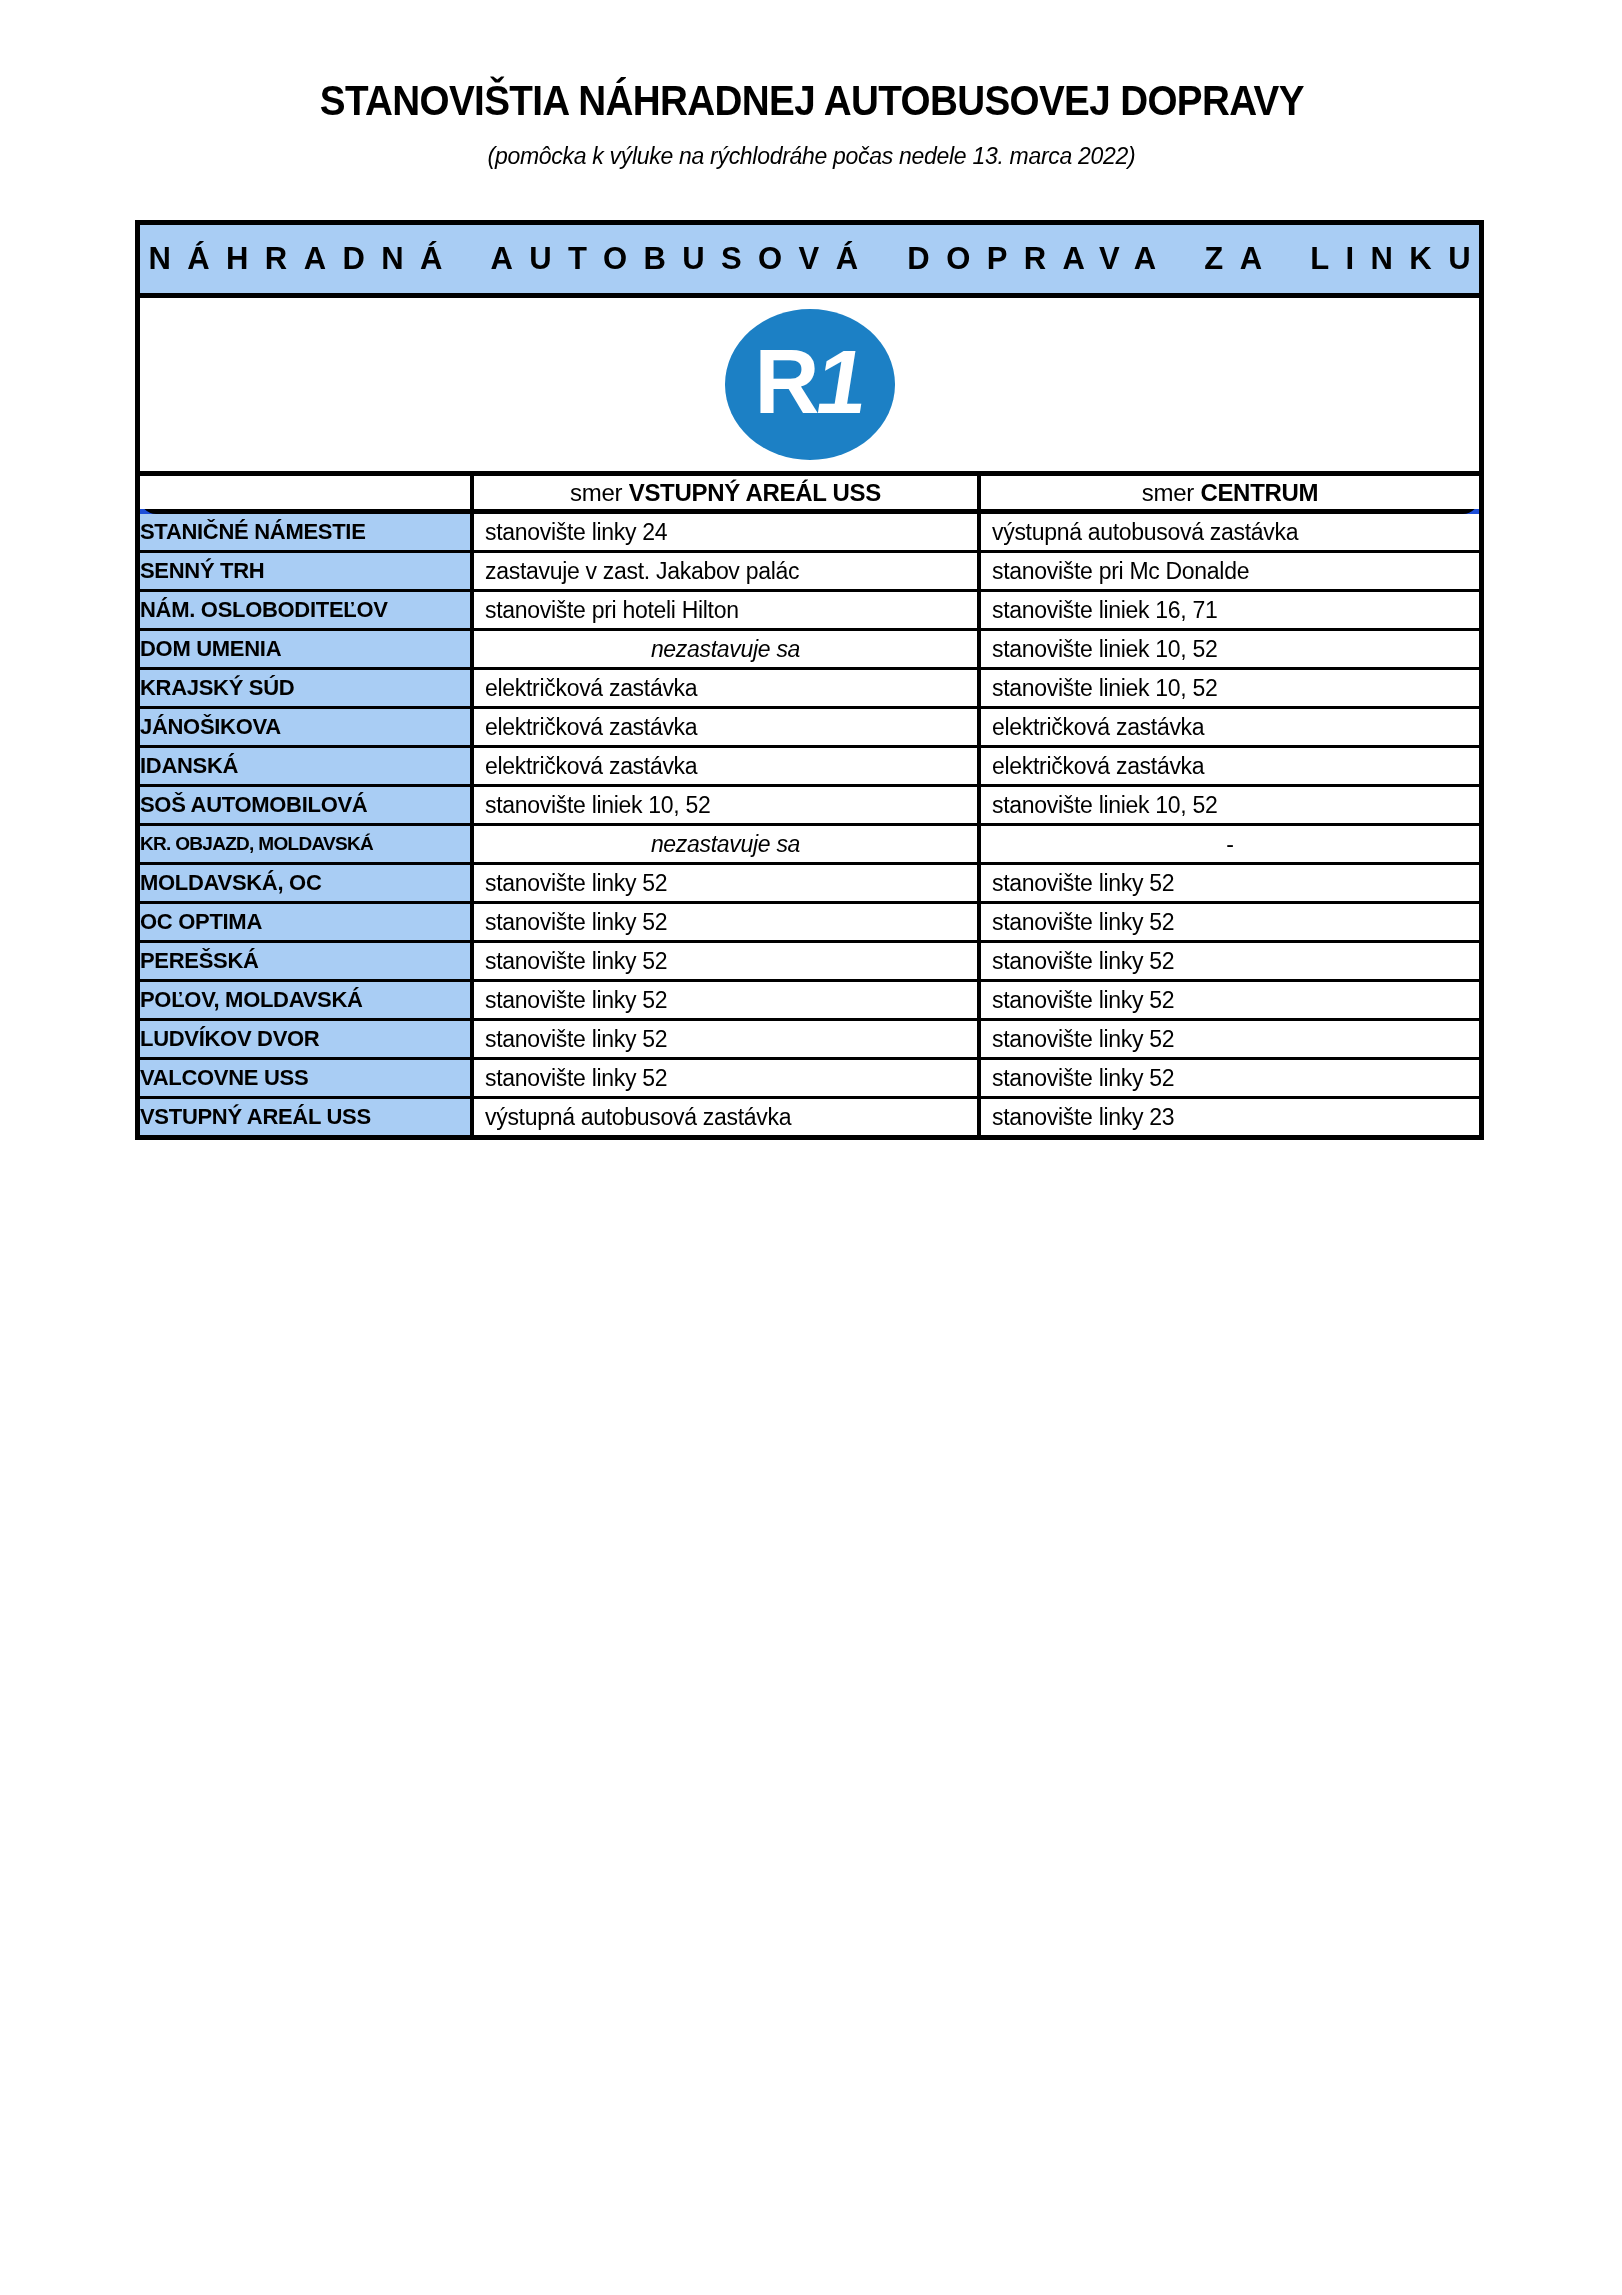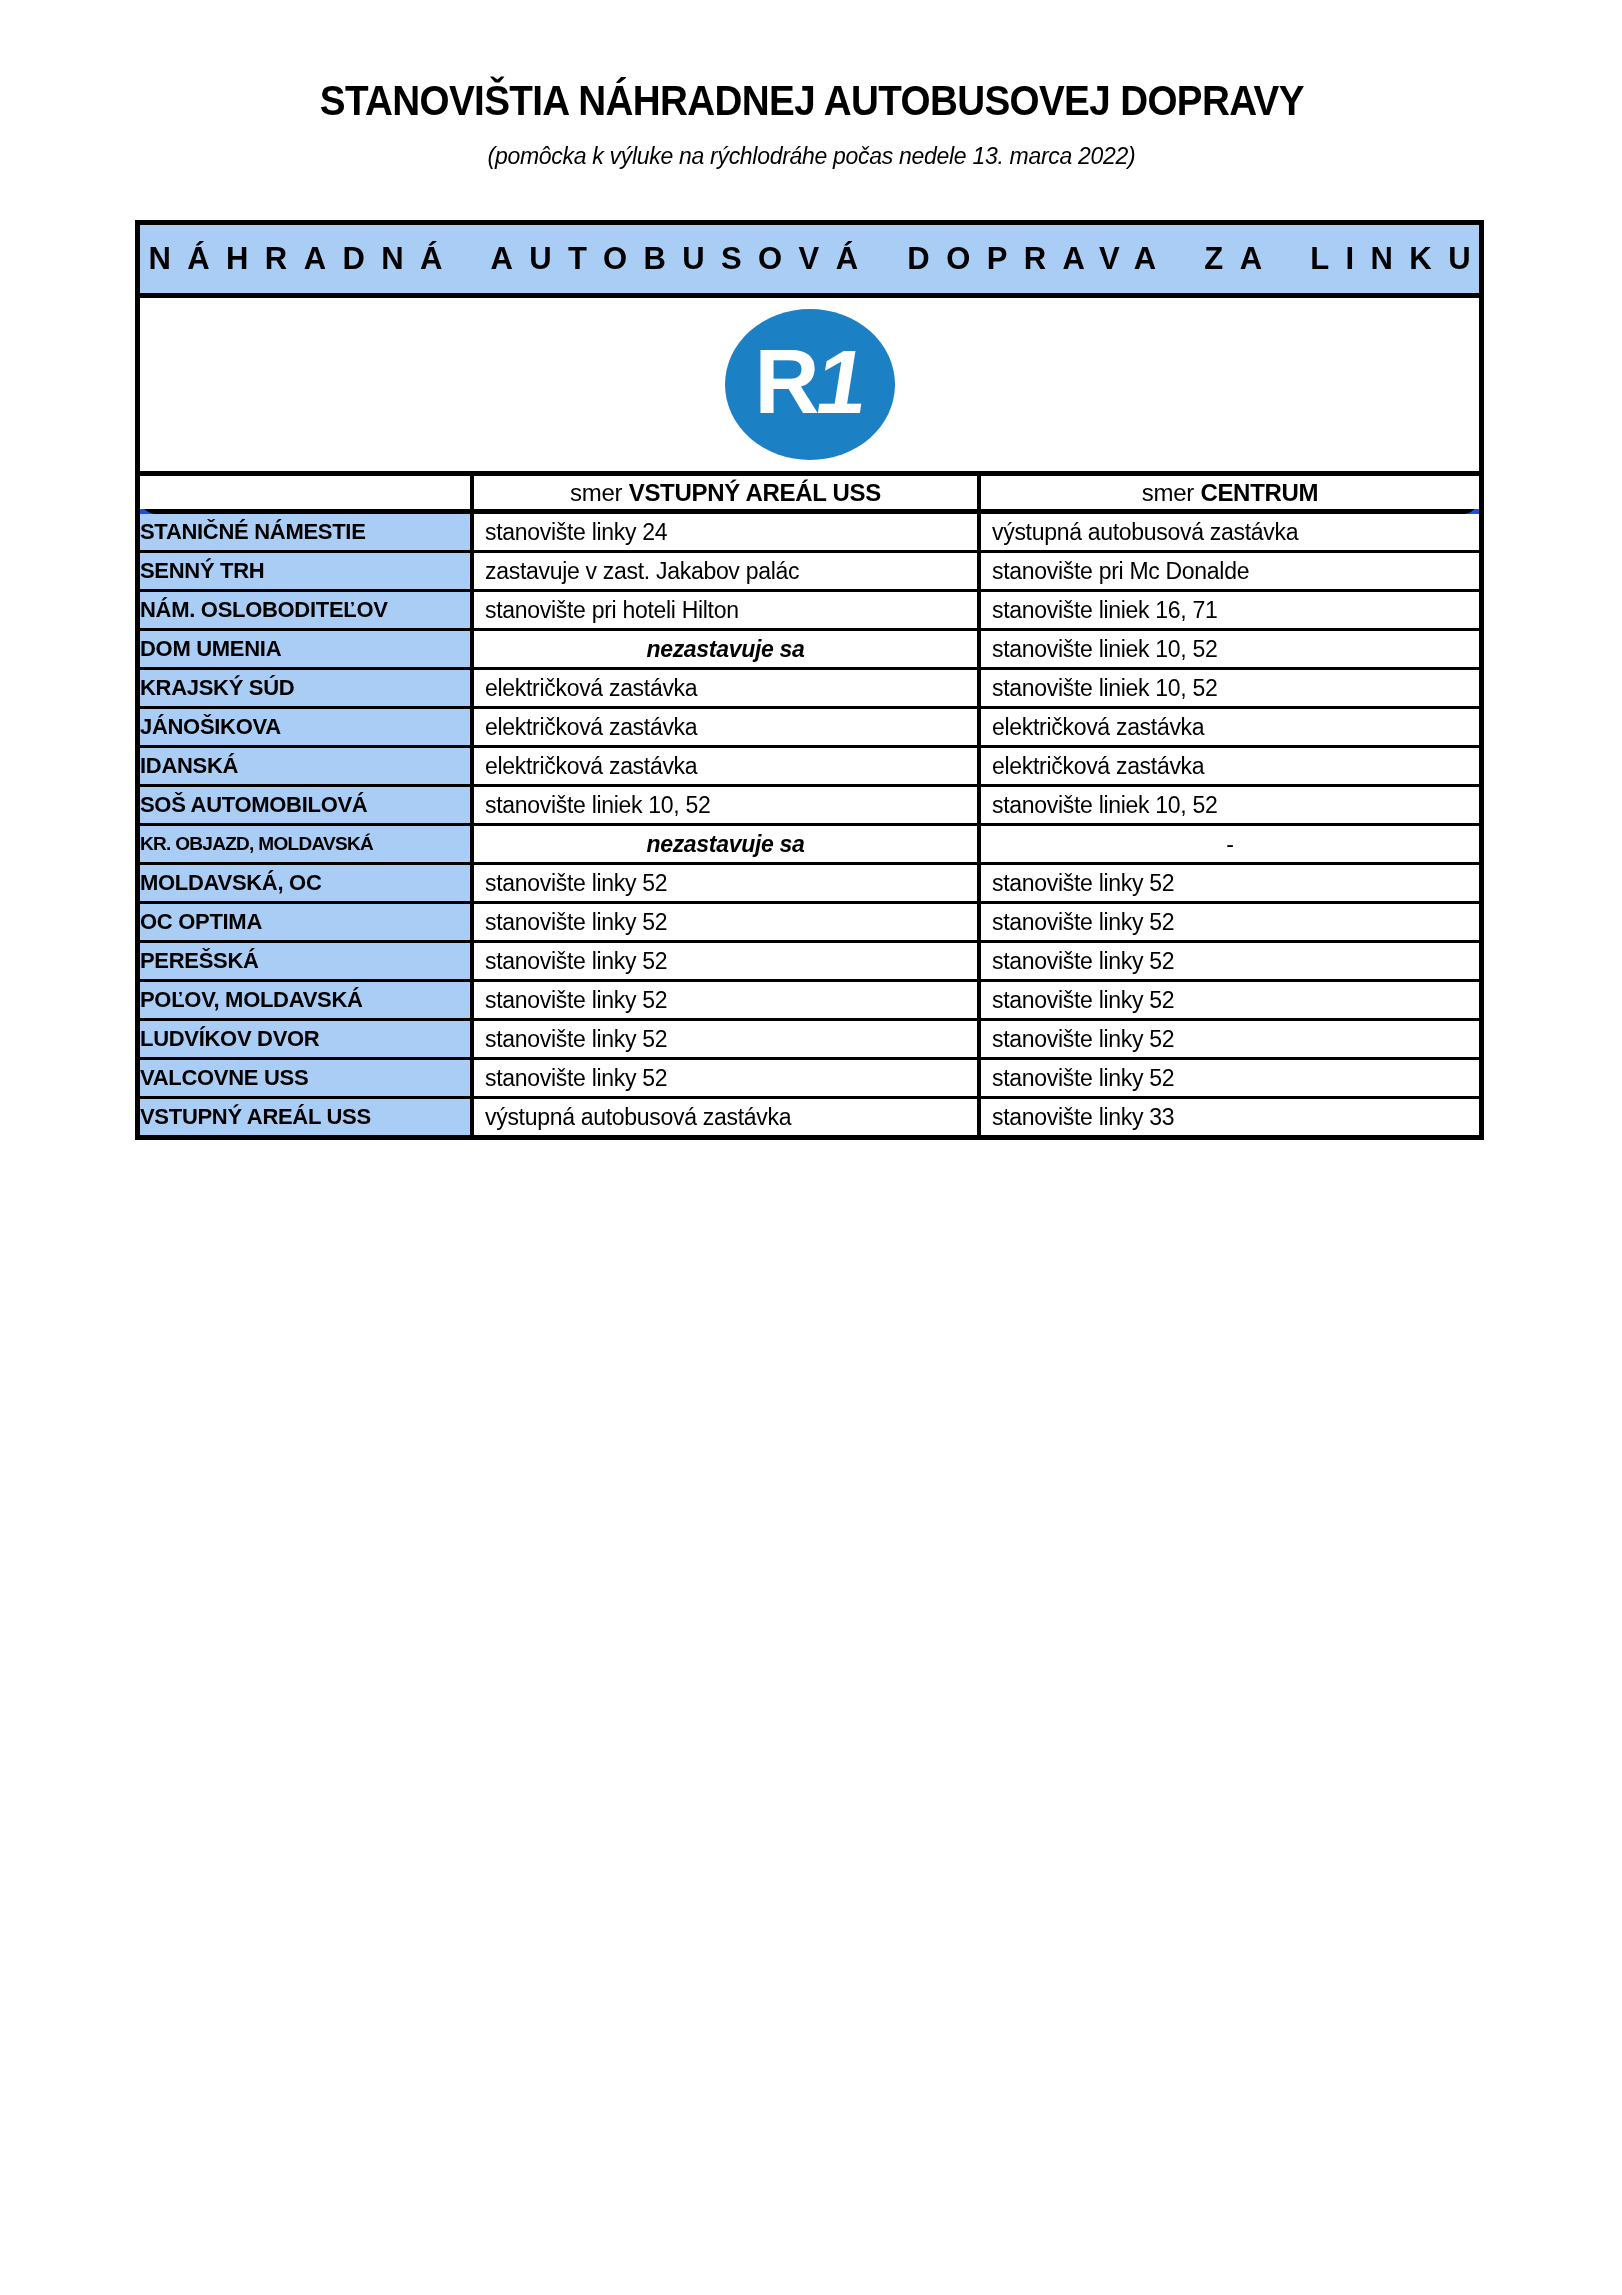--- a/index.html
+++ b/index.html
@@ -93,21 +93,21 @@
     background:var(--light-blue,#A9CDF4);
     font-weight:bold; font-size:22px;
     padding-left:0;
   }
   .c1.small { font-size:19px; letter-spacing:-0.7px; }
   .c2, .c3 {
     background:#fff;
     border-left:4.6px solid var(--border-black,#000);
     padding-left:11px;
   }
-  .cell.note { font-style:italic; justify-content:center; padding-left:0;font-weight:bold; }
+  .cell.note { font-style:italic; justify-content:center; padding-left:0; }
   .cell.center { justify-content:center; padding-left:0; }
 </style>
 </head>
 <body>
 
 <div class="page">
 
   <div class="doc-title">
     <span class="squeeze">STANOVIŠTIA NÁHRADNEJ AUTOBUSOVEJ DOPRAVY</span>
   </div>
@@ -208,19 +208,19 @@
     <div class="cell c3">stanovište linky 52</div>
   </div>
         <div class="trow">
     <div class="cell c1">VALCOVNE USS</div>
     <div class="cell c2">stanovište linky 52</div>
     <div class="cell c3">stanovište linky 52</div>
   </div>
         <div class="trow">
     <div class="cell c1">VSTUPNÝ AREÁL USS</div>
     <div class="cell c2">výstupná autobusová zastávka</div>
-    <div class="cell c3">stanovište linky 33</div>
+    <div class="cell c3">stanovište linky 23</div>
   </div>
       </div>
 
   </div>
 </div>
 
 
 </body></html>

